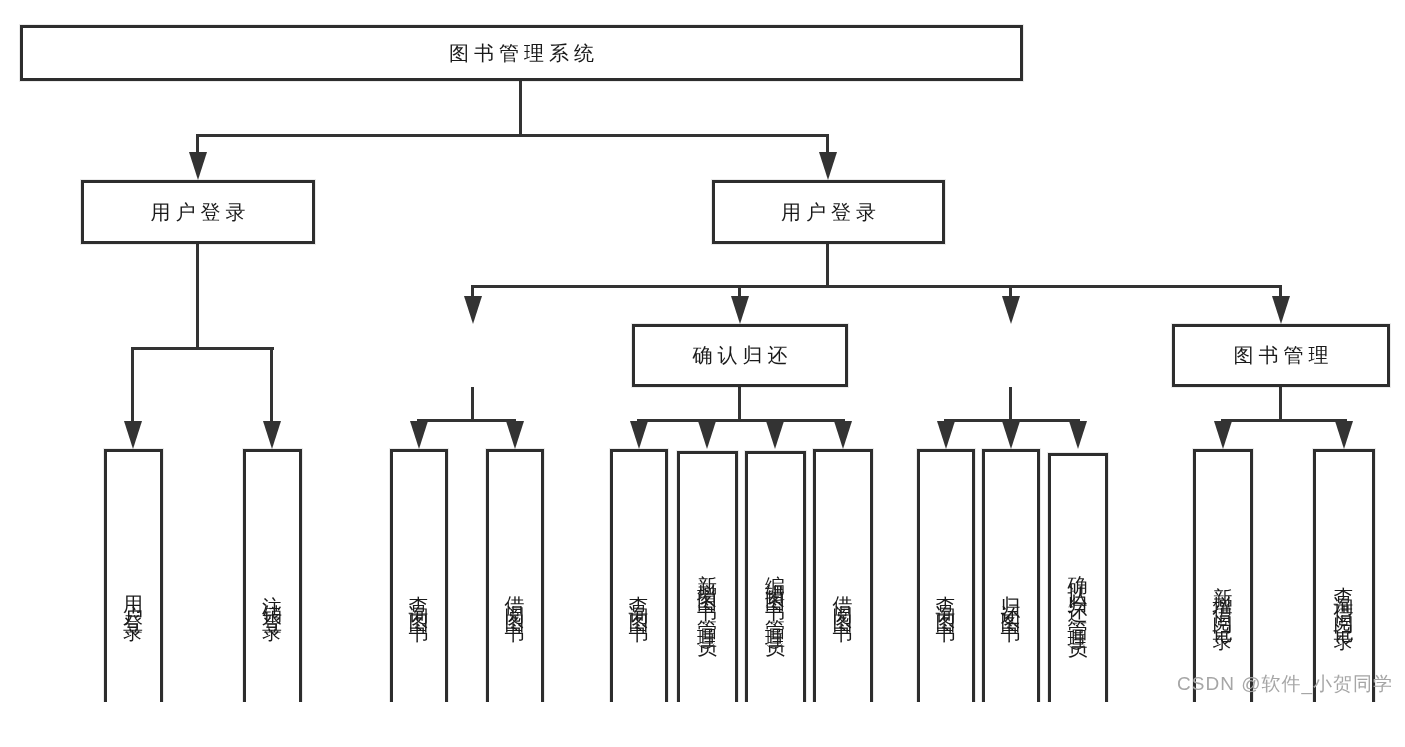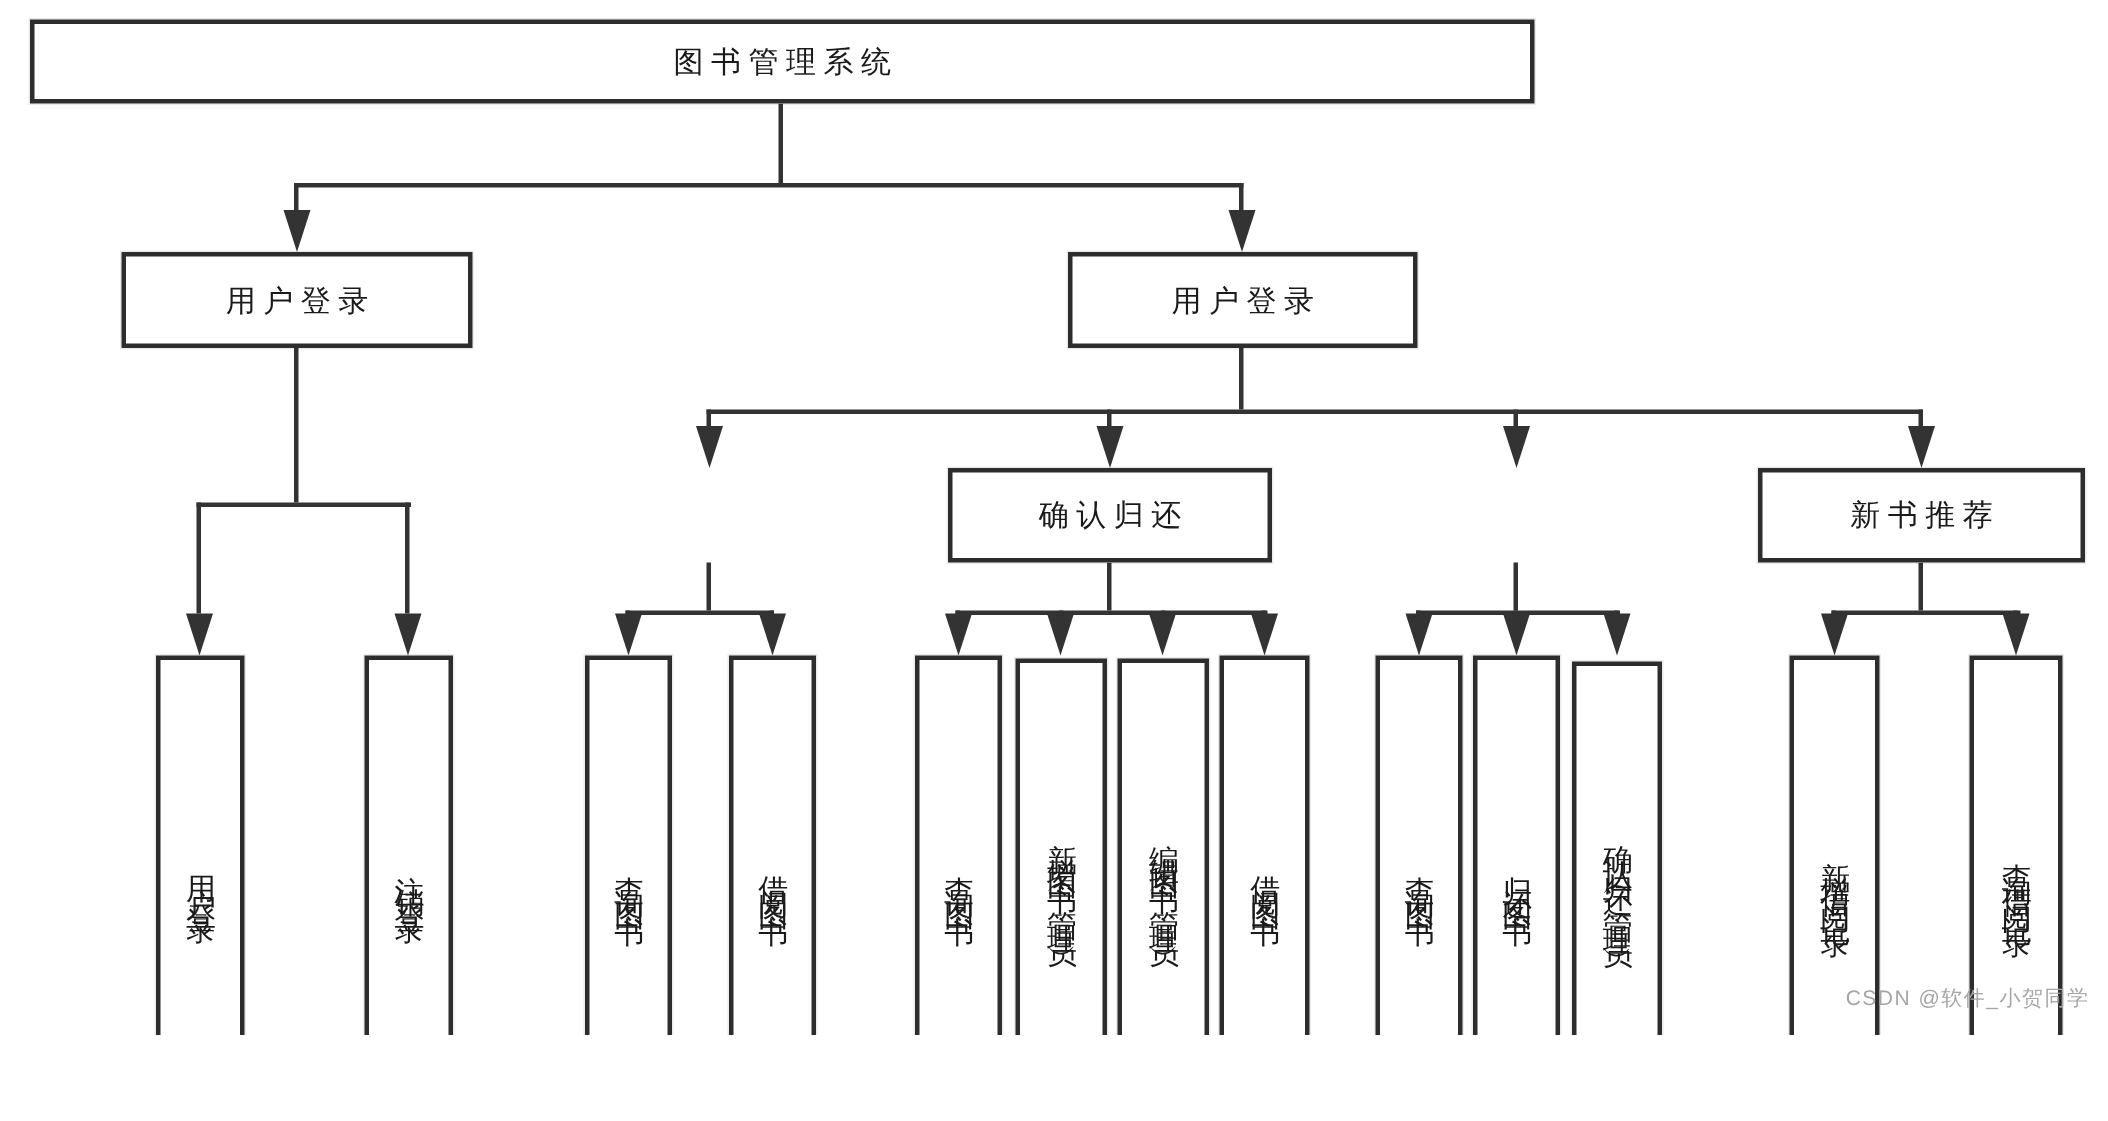--- a/index.html
+++ b/index.html
@@ -7,20 +7,21 @@
     padding: 0;
     background: #ffffff;
     font-family: "Liberation Sans", sans-serif;
   }
   #canvas {
     position: relative;
     width: 1405px;
     height: 690px;
     background: var(--background, #ffffff);
     overflow: hidden;
+    margin-top: 12px;
   }
   .box {
     position: absolute;
     box-sizing: border-box;
     background: #ffffff;
     border: 3px solid var(--border, #2d2d2d);
     display: flex;
     align-items: center;
     justify-content: center;
     box-shadow: 0 0 0 1px rgba(0,0,0,0.08);
@@ -47,23 +48,23 @@
     position: absolute;
     width: 0;
     height: 0;
     border-left: 9px solid transparent;
     border-right: 9px solid transparent;
     border-top: 28px solid var(--line, #333333);
   }
   .watermark {
     position: absolute;
     right: 12px;
-    bottom: 15px;
+    bottom: 5px;
     color: var(--watermark, #a6a6a6);
-    font-size: 14px;
+    font-size: 19px;
     letter-spacing: 1px;
     z-index: 5;
     white-space: nowrap;
   }
 </style>
 </head>
 <body>
 
 <div id="canvas">
 
@@ -134,21 +135,21 @@
     <span class="lbl">用户登录</span>
   </div>
   <div class="box" style="left:712px;top:168px;width:233px;height:64px">
     <span class="lbl">用户登录</span>
   </div>
 
   <div class="box" style="left:632px;top:312px;width:216px;height:63px">
     <span class="lbl">确认归还</span>
   </div>
   <div class="box" style="left:1172px;top:312px;width:218px;height:63px">
-    <span class="lbl">新书推荐</span>
+    <span class="lbl">图书管理</span>
   </div>
 
   <div class="box vbox" style="left:104px;top:437px;width:59px;height:298px">
     <span class="lbl">用户登录</span>
   </div>
   <div class="box vbox" style="left:243px;top:437px;width:59px;height:298px">
     <span class="lbl">注销登录</span>
   </div>
 
   <div class="box vbox" style="left:390px;top:437px;width:58px;height:298px">

